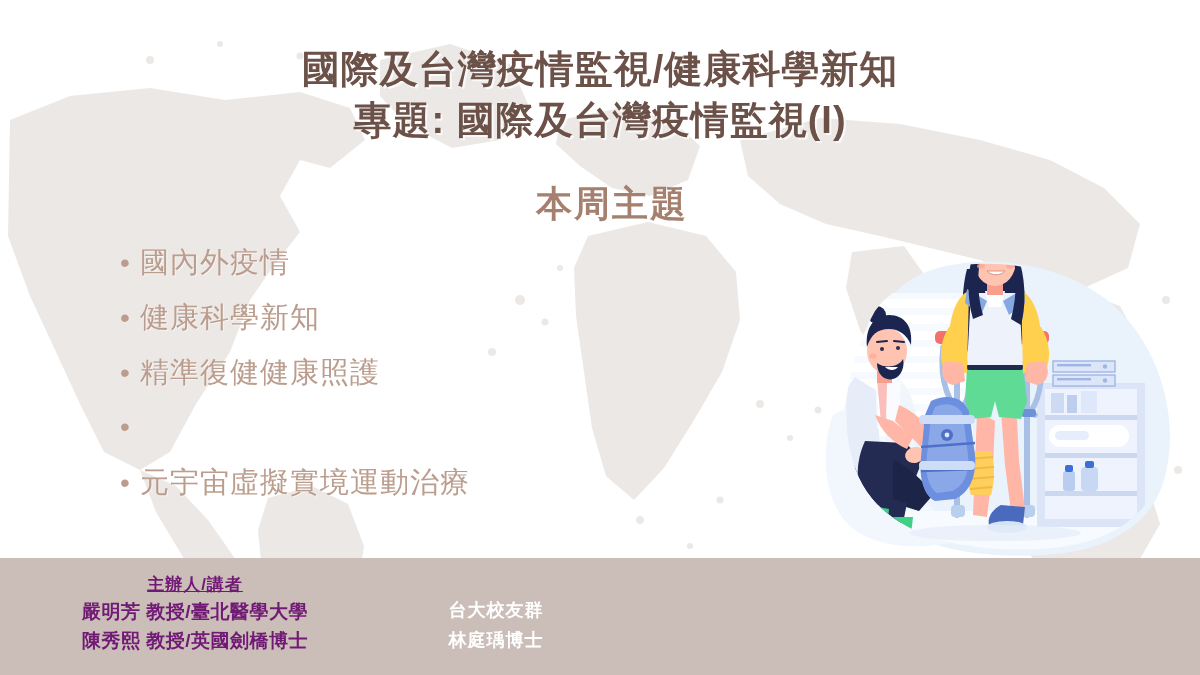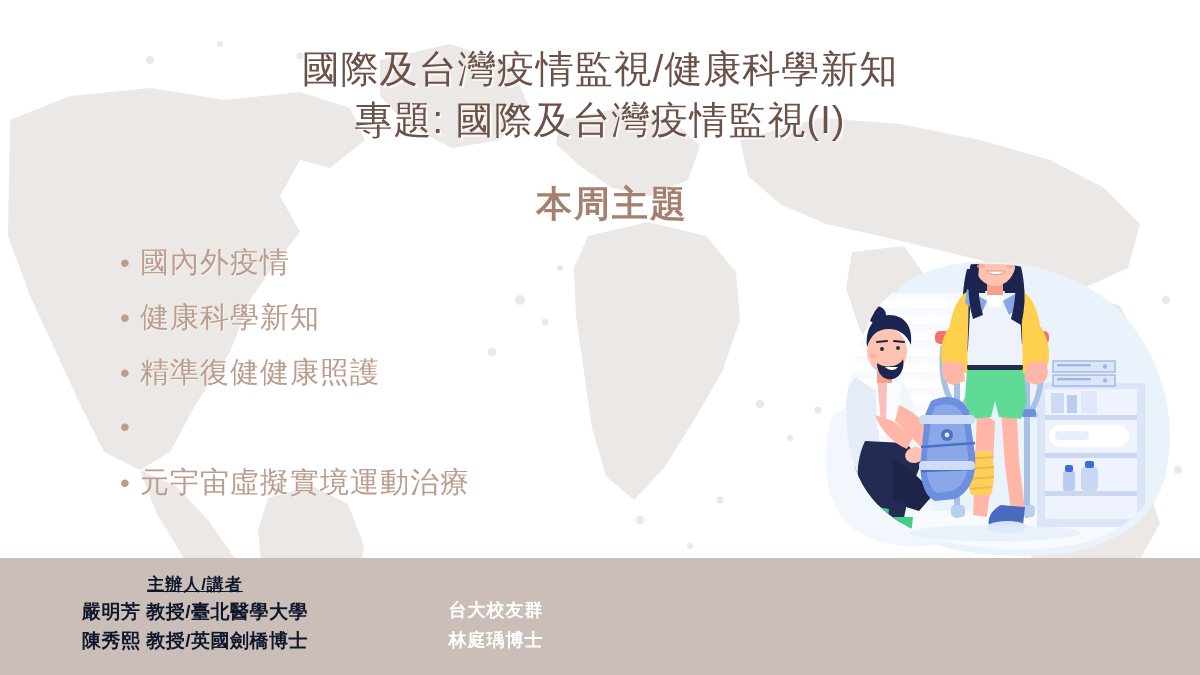--- a/index.html
+++ b/index.html
@@ -31,21 +31,21 @@
   .title-block {
     position: absolute;
     top: 44px;
     left: 0;
     width: 1200px;
     text-align: center;
     z-index: 6;
   }
   .title-line {
     font-size: 38px;
-    font-weight: normal;
+    font-weight: bold;
     color: #6b5148;
     letter-spacing: 1px;
     line-height: 1.33;
     text-shadow: 2px 2px 0 rgba(255,255,255,0.75);
     text-align: center;
   }
 
   .week-topic {
     position: absolute;
     top: 180px;
@@ -110,21 +110,21 @@
     height: 117px;
     background: #cbbdb8;
     z-index: 8;
   }
   .footer-col-left {
     position: absolute;
     left: 0;
     top: 14px;
     width: 390px;
     text-align: center;
-    color: #0f172a;
+    color: #701a75;
   }
   .footer-heading {
     font-size: 17px;
     font-weight: bold;
     text-decoration: underline;
     letter-spacing: 1px;
     line-height: 1.55;
   }
   .footer-line {
     font-size: 19px;

